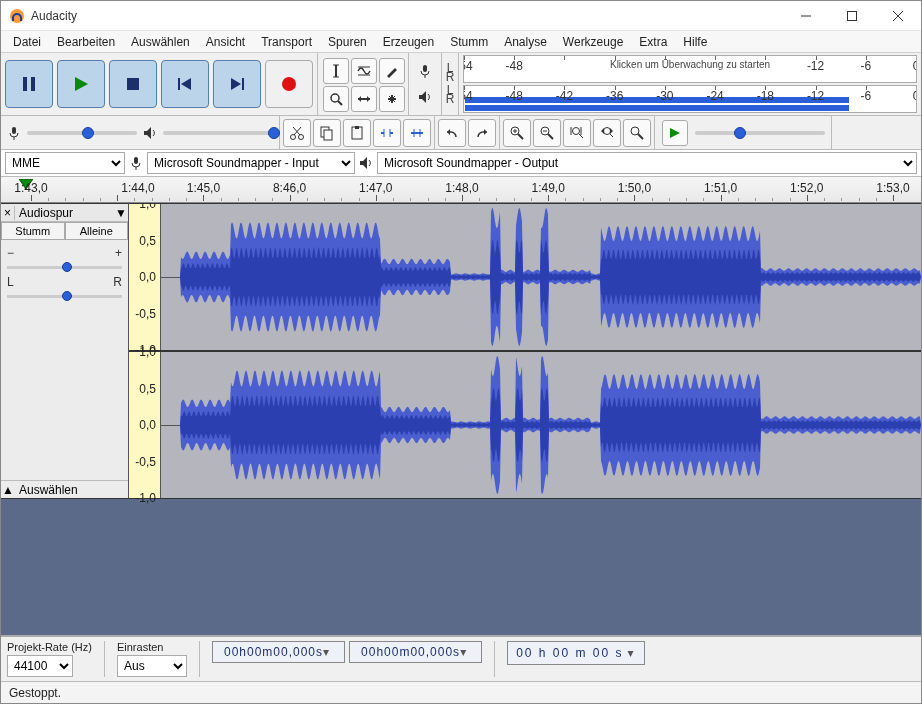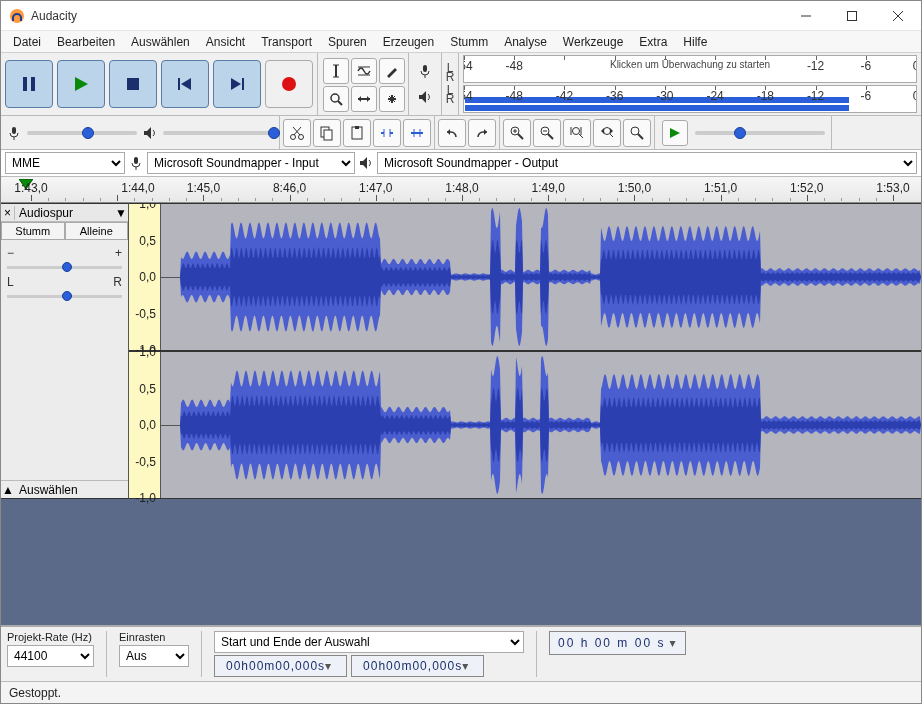--- a/index.html
+++ b/index.html
@@ -544,30 +544,29 @@
       </div>
     </div>
   </div>
   <div class="below"></div>
   </div>
 </div>
 
 <div class="bottombar">
   <div class="col">
     <label>Projekt-Rate (Hz)</label>
-    <select style="width:87px"><option>44100</option></select>
+    <select style="width:66px"><option>44100</option></select>
   </div>
   <div class="divv"></div>
   <div class="col">
     <label>Einrasten</label>
     <select style="width:70px"><option>Aus</option></select>
   </div>
   <div class="divv"></div>
   <div class="col" style="flex:0 0 auto">
-    <select style="width:310px"><option>Start und Ende der Auswahl</option></select>
     <div style="display:flex;gap:4px">
       <div class="timebox">
           <span>00h00m00,000s</span>
           <span class="dd">▾</span>
         </div>
       <div class="timebox">
           <span>00h00m00,000s</span>
           <span class="dd">▾</span>
         </div>
     </div>

